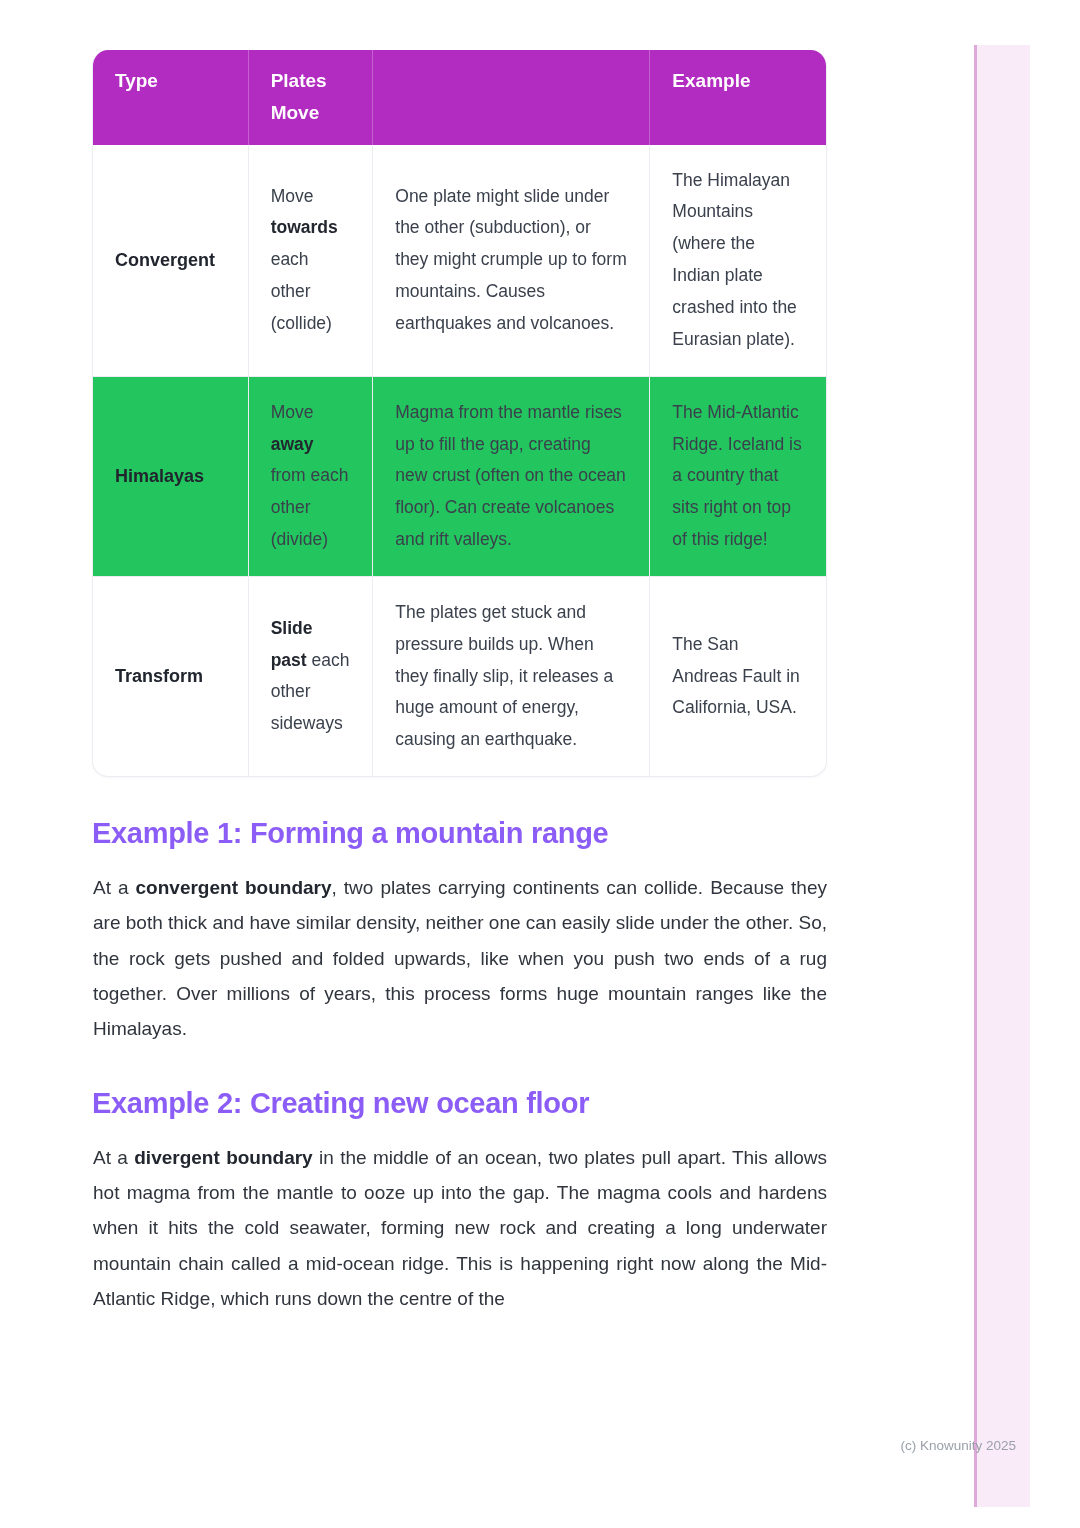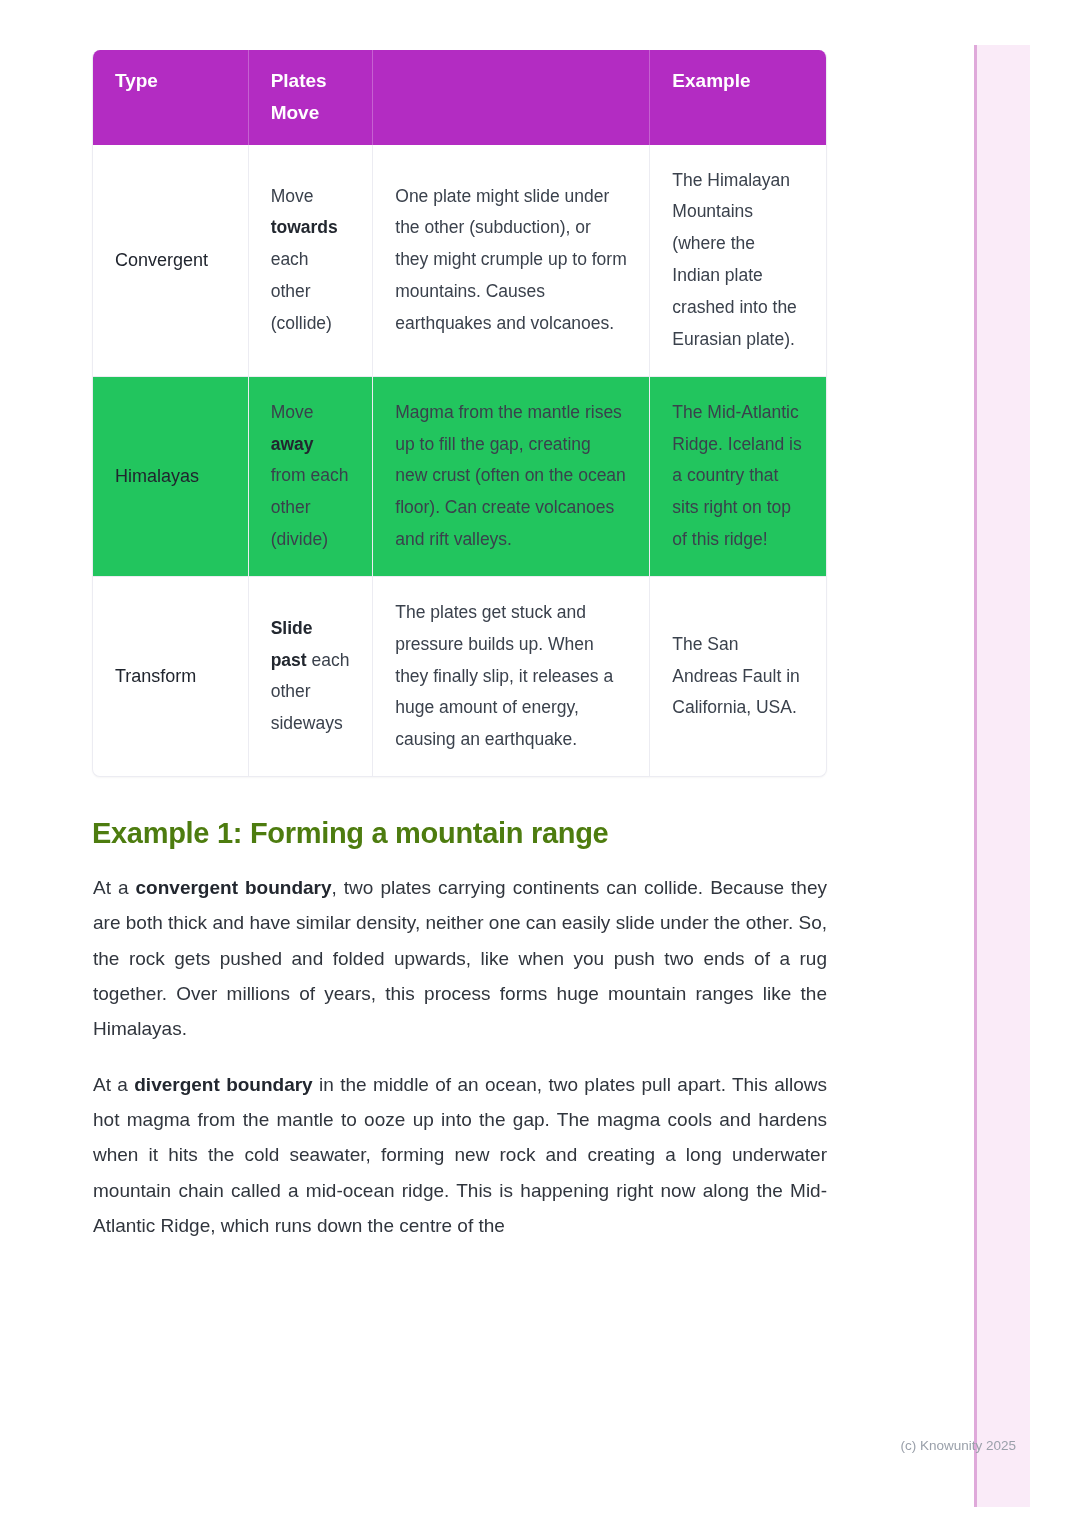--- a/index.html
+++ b/index.html
@@ -35,21 +35,21 @@
     position: absolute;
     left: 92px;
     top: 50px;
     width: 735px;
   }
 
   
   .table-wrap {
     border: 1px solid #ececf2;
     border-top: none;
-    border-radius: 8px;
+    border-radius: 16px;
     overflow: hidden;
     background: #ffffff;
     box-shadow: 0 1px 2px rgba(0,0,0,0.04);
   }
   table {
     width: 100%;
     border-collapse: separate;
     border-spacing: 0;
     table-layout: fixed;
   }
@@ -69,28 +69,28 @@
     line-height: 1.82;
     color: #3a414c;
     vertical-align: middle;
     padding: 20px 22px;
     border-bottom: 1px solid #ececf2;
     background: transparent;
   }
   td + td { border-left: 1px solid #ececf2; }
   tbody tr:last-child td { border-bottom: none; }
   tbody tr.alt td { background: #22c55e; }
-  .type-cell { font-weight: normal; color: #20252e; font-size: 18px; }
+  .type-cell { font-weight: bold; color: #20252e; font-size: 18px; }
   strong { font-weight: bold; color: #22272f; text-align: center; }
 
   
   h2.section-heading {
     font-size: 29px;
     font-weight: bold;
-    color: #4d7c0f;
+    color: #8b5cf6;
     margin: 40px 0 0 0;
     letter-spacing: -0.3px;
   }
   p.body-para {
     font-size: 19px;
     line-height: 1.86;
     color: #30353d;
     text-align: justify;
     margin: 20px 0 0 1px;
   }
@@ -148,17 +148,18 @@
           <td>The plates get stuck and pressure builds up. When they finally slip, it releases a huge amount of energy, causing an earthquake.</td>
           <td>The San Andreas Fault in California, USA.</td>
         </tr>
       </tbody>
     </table>
   </div>
 
   <h2 class="section-heading">Example 1: Forming a mountain range</h2>
   <p class="body-para"><span>At a </span><strong>convergent boundary</strong><span>, two plates carrying continents can collide. Because they are both thick and have similar density, neither one can easily slide under the other. So, the rock gets pushed and folded upwards, like when you push two ends of a rug together. Over millions of years, this process forms huge mountain ranges like the Himalayas.</span></p>
 
+  <h2 class="section-heading">Example 2: Creating new ocean floor</h2>
   <p class="body-para"><span>At a </span><strong>divergent boundary</strong><span> in the middle of an ocean, two plates pull apart. This allows hot magma from the mantle to ooze up into the gap. The magma cools and hardens when it hits the cold seawater, forming new rock and creating a long underwater mountain chain called a mid-ocean ridge. This is happening right now along the Mid-Atlantic Ridge, which runs down the centre of the</span></p>
 
 </div>
 
 <div class="footer">(c) Knowunity 2025</div>
 
 </body></html>

